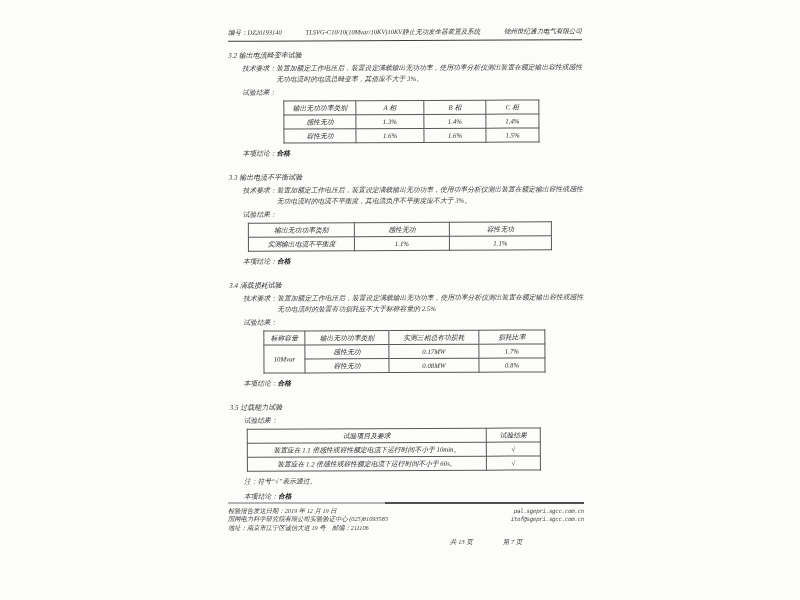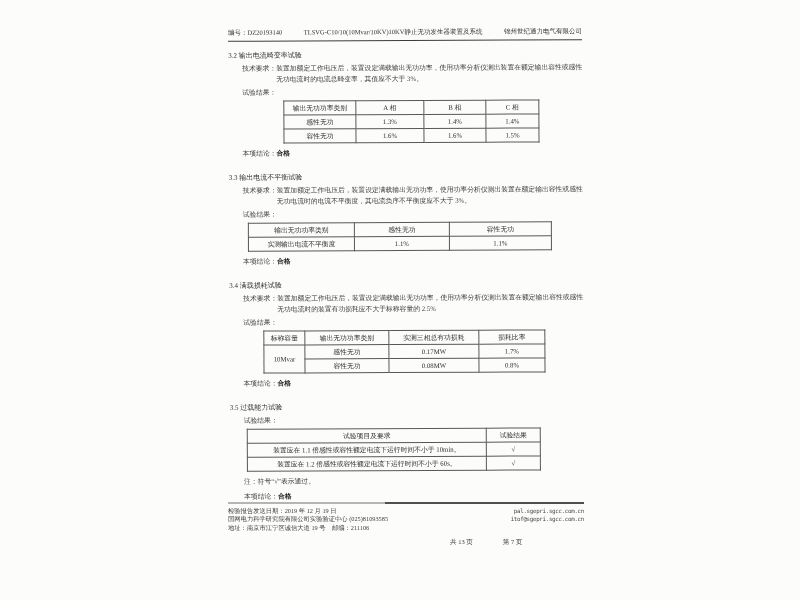--- a/index.html
+++ b/index.html
@@ -2,21 +2,21 @@
 <html lang="zh"><head>
 <meta charset="utf-8">
 <style>
   html,body{margin:0;padding:0;}
   body{
     width:800px;height:600px;overflow:hidden;
     background:#fcfcfb;
     font-family:"Liberation Serif","DejaVu Serif",serif;
     color:#333;
   }
-  .page{position:relative;width:800px;height:600px;}
+  .page{position:relative;width:800px;height:600px;font-style:italic;}
   .content{
     position:absolute;left:228px;top:28px;width:354px;
     transform:rotate(-0.25deg);transform-origin:50% 0;
   }
   
   .doc-header{
     display:flex;justify-content:space-between;align-items:flex-end;
     font-size:6.5px;color:#2e2e2e;white-space:nowrap;
     border-bottom:1px solid #3c3c3c;padding-bottom:3px;
   }

